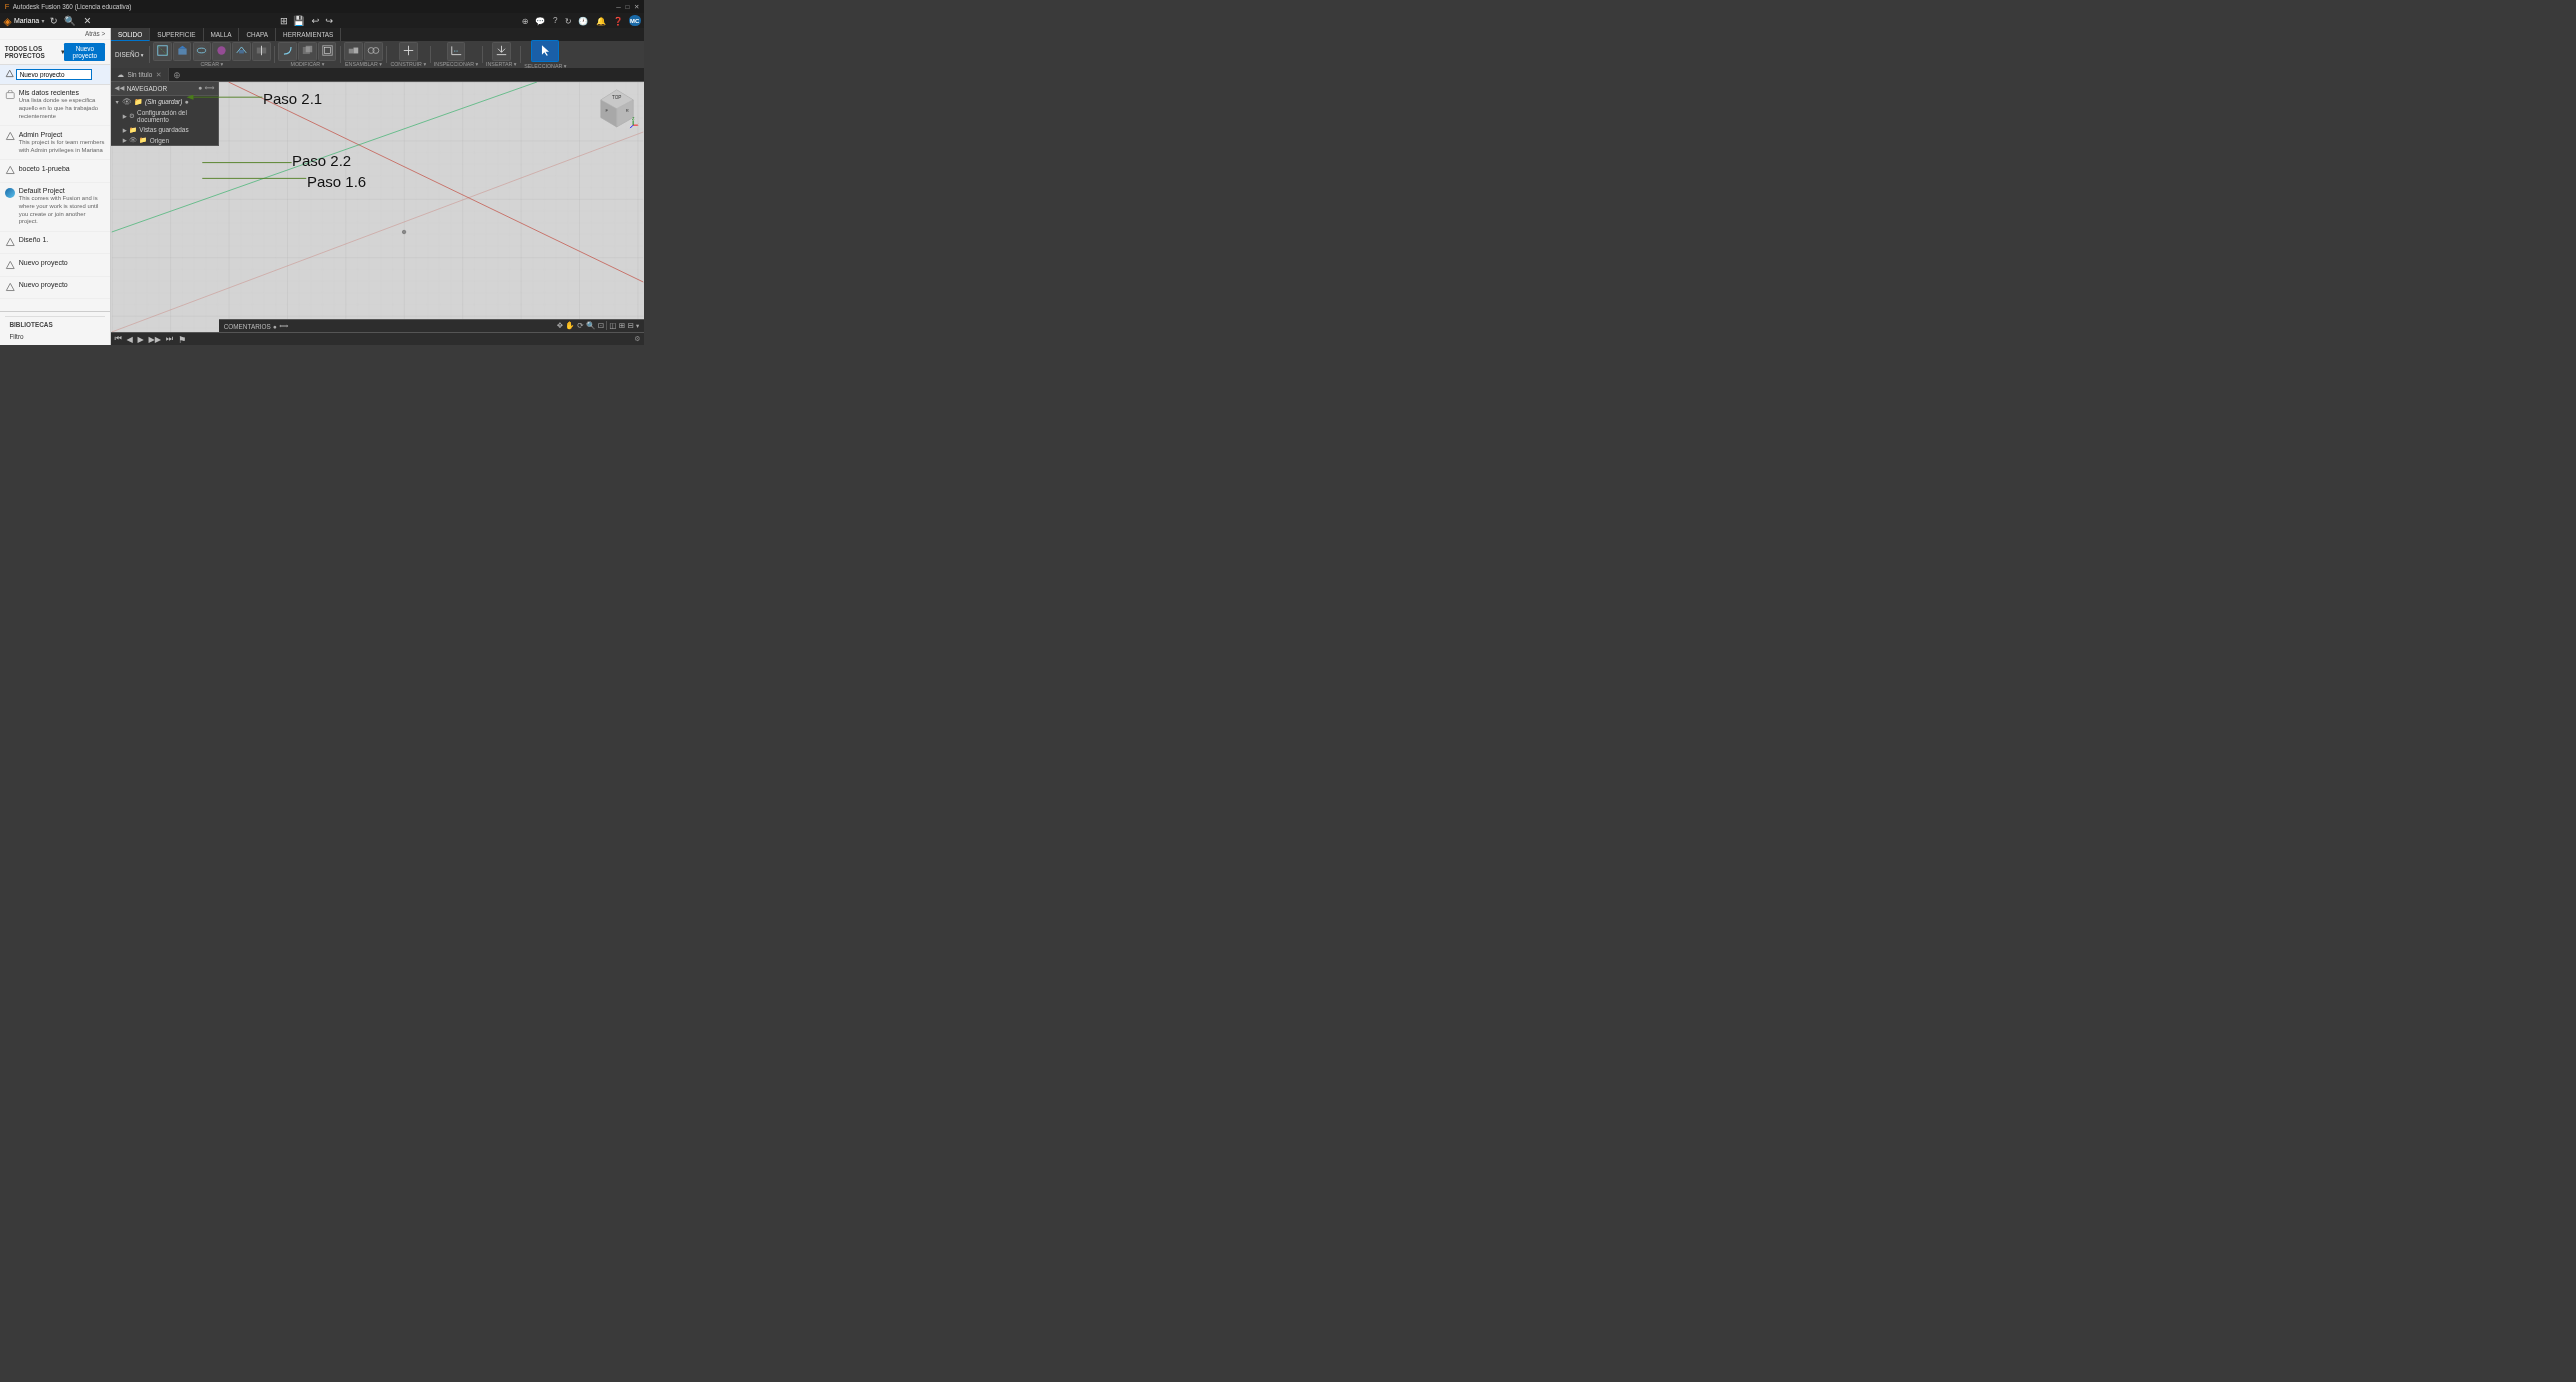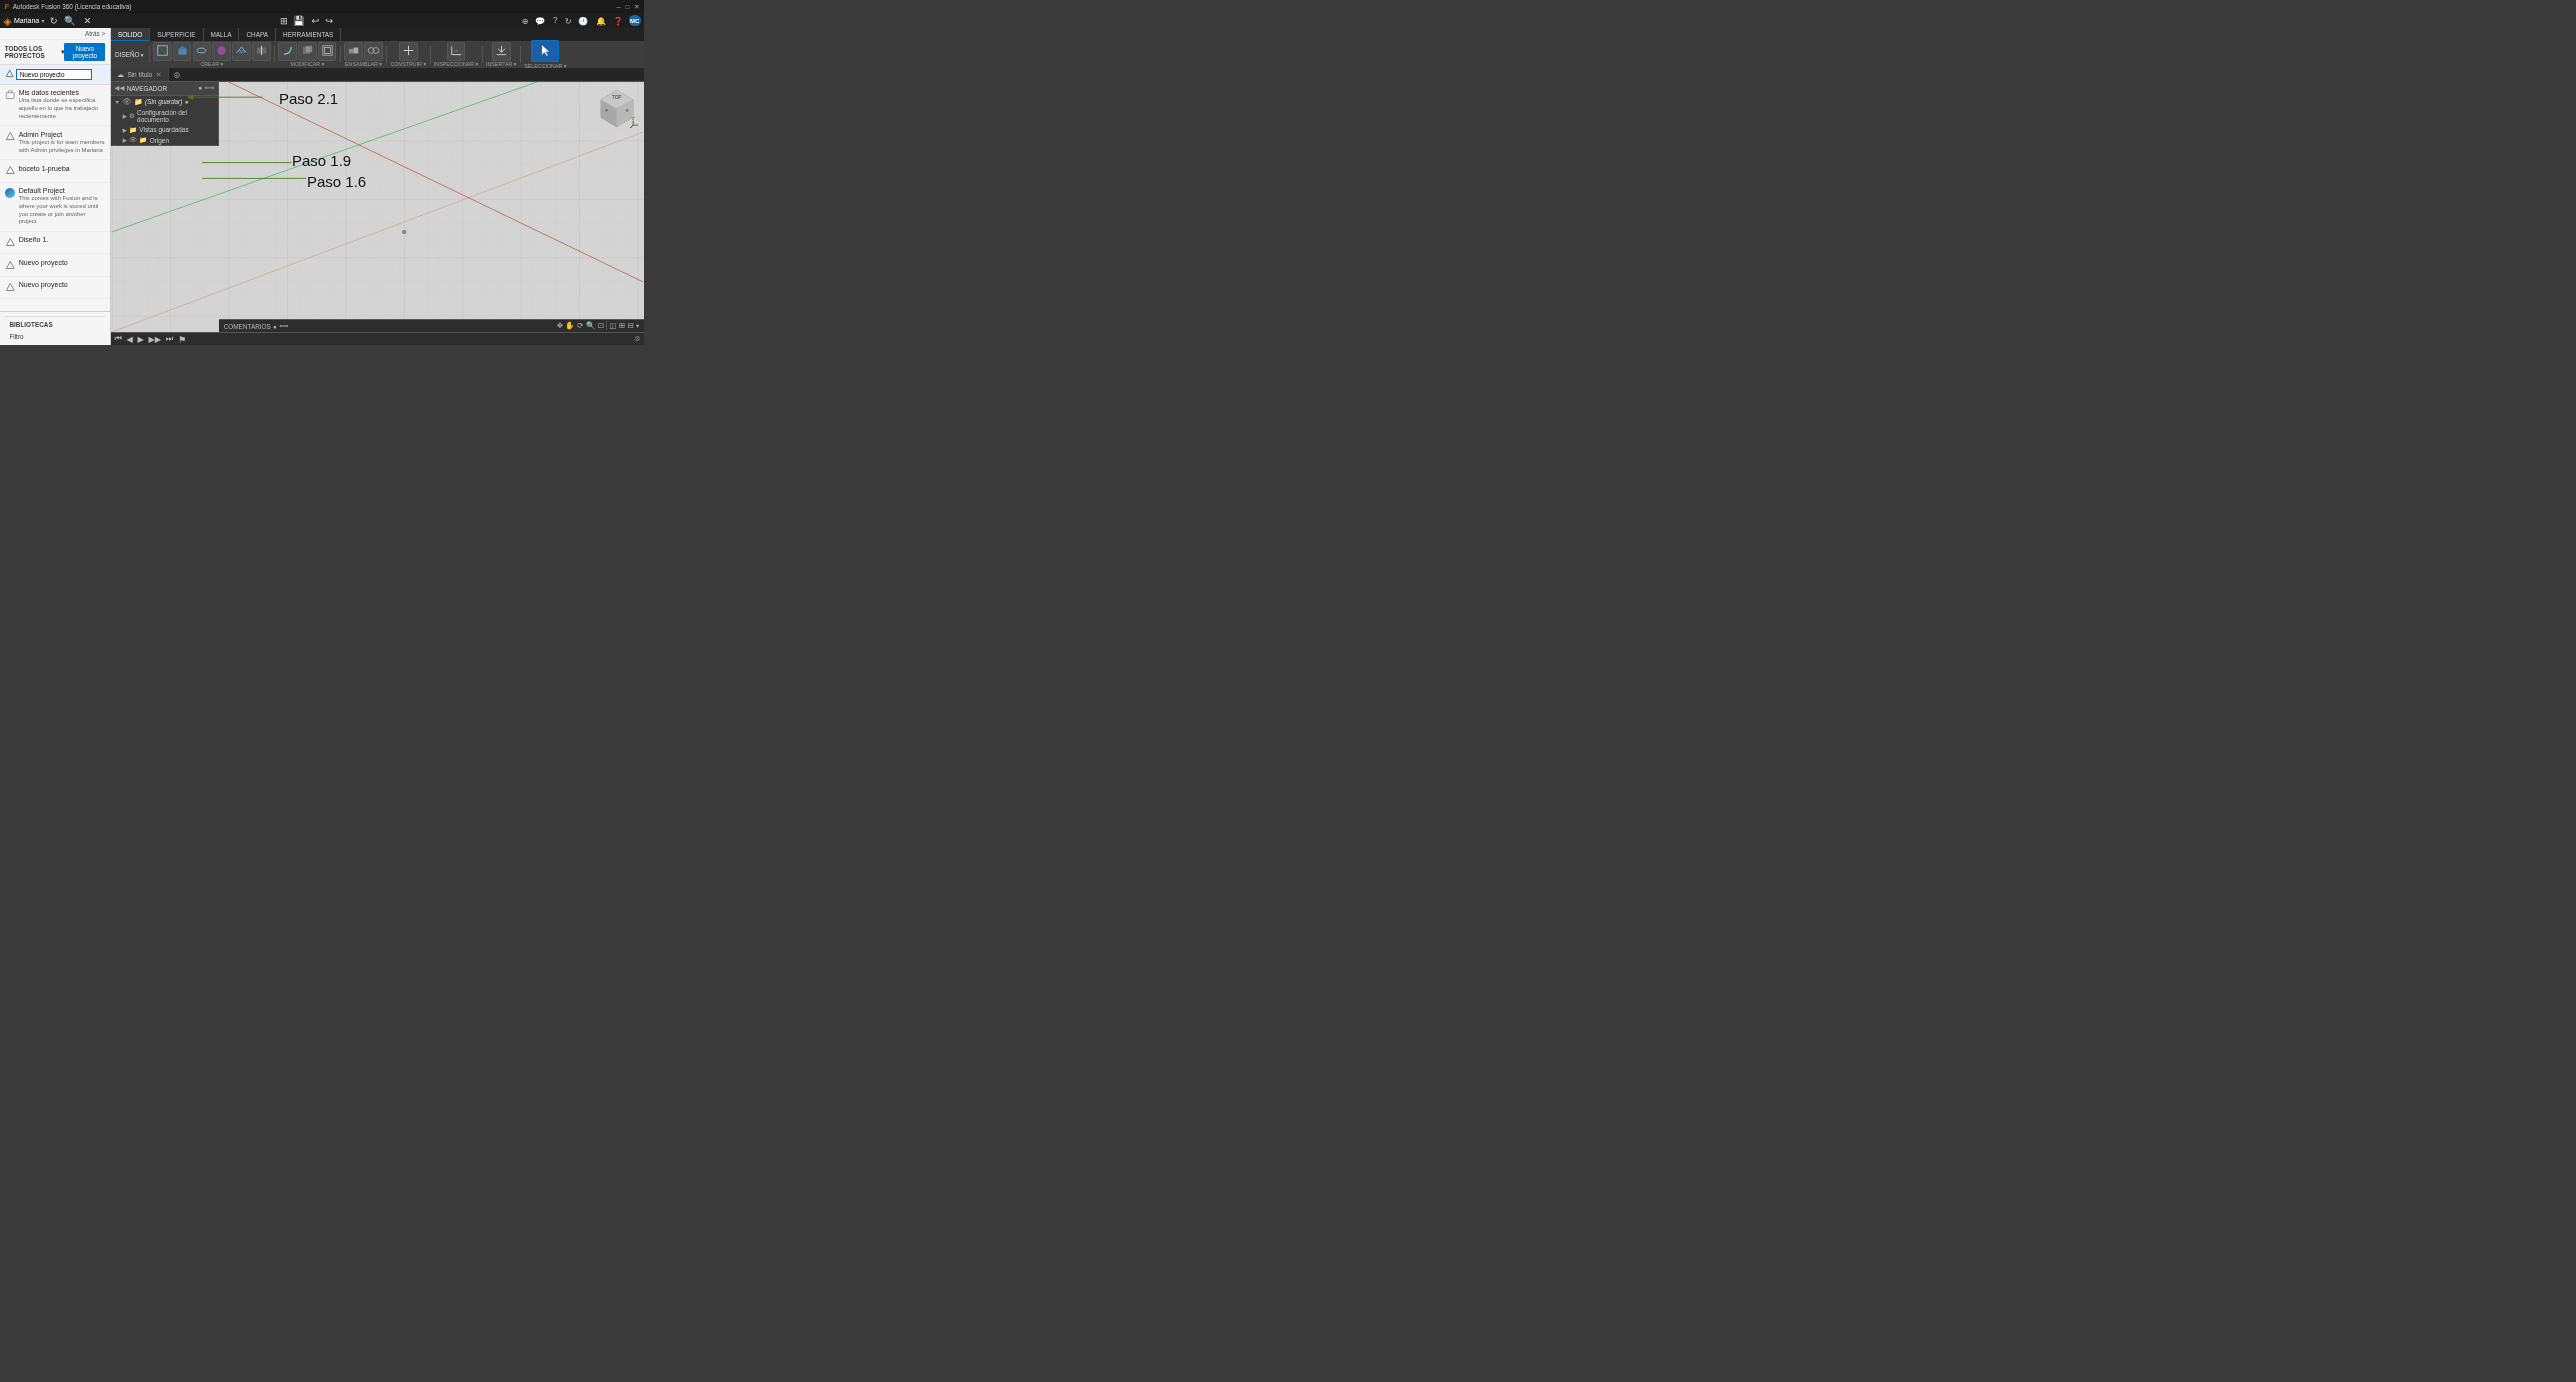--- a/index.html
+++ b/index.html
@@ -695,23 +695,23 @@
             <text x="20" y="42" text-anchor="middle" font-size="7" fill="#333">F</text>
 
             <line x1="65" y1="65" x2="73" y2="65" stroke="red" stroke-width="1.5"></line>
             <line x1="65" y1="65" x2="65" y2="57" stroke="green" stroke-width="1.5"></line>
             <line x1="65" y1="65" x2="60" y2="70" stroke="blue" stroke-width="1.5"></line>
             <text x="74" y="67" font-size="7" fill="red">X</text>
             <text x="63" y="56" font-size="7" fill="green">Z</text>
           </svg>
         </div>
 
-        <div class="paso-annotation" style="top:8.2px;left:168px">Paso 2.1</div>
-
-        <div class="paso-annotation" style="top:70px;left:181px">Paso 1.9</div>
+        <div class="paso-annotation" style="top:8.2px;left:152px">Paso 2.1</div>
+
+        <div class="paso-annotation" style="top:70px;left:181px">Paso 2.2</div>
 
         <div class="paso-annotation" style="top:91px;left:196px">Paso 1.6</div>
 
         <svg style="position:absolute;inset:0;width:100%;height:100%;pointer-events:none;overflow:visible" viewBox="0 0 910 428" width="533" height="251">
 
           <line x1="258" y1="26" x2="140" y2="26" stroke="#4a7c1a" stroke-width="1.5" marker-end="url(#arrowhead)"></line>
 
           <line x1="308" y1="138" x2="155" y2="138" stroke="#4a7c1a" stroke-width="1.5"></line>
 
           <line x1="333" y1="165" x2="155" y2="165" stroke="#4a7c1a" stroke-width="1.5"></line>

